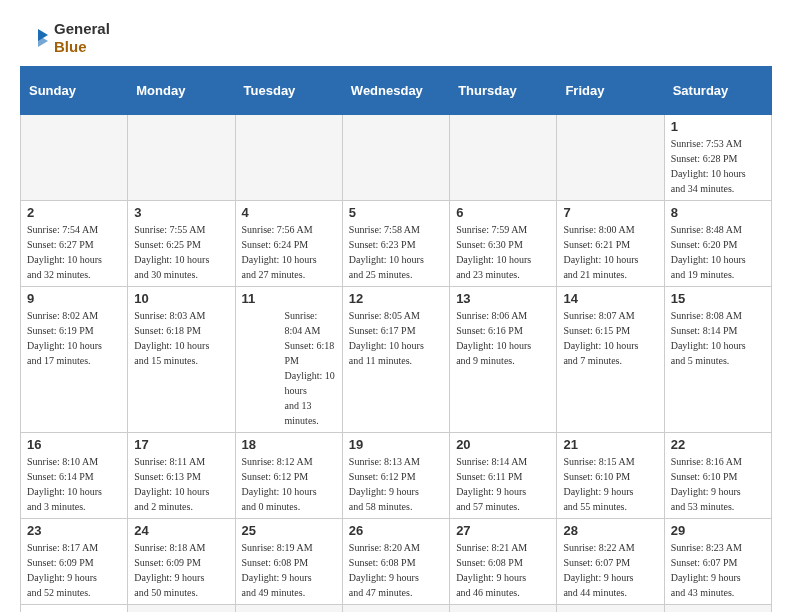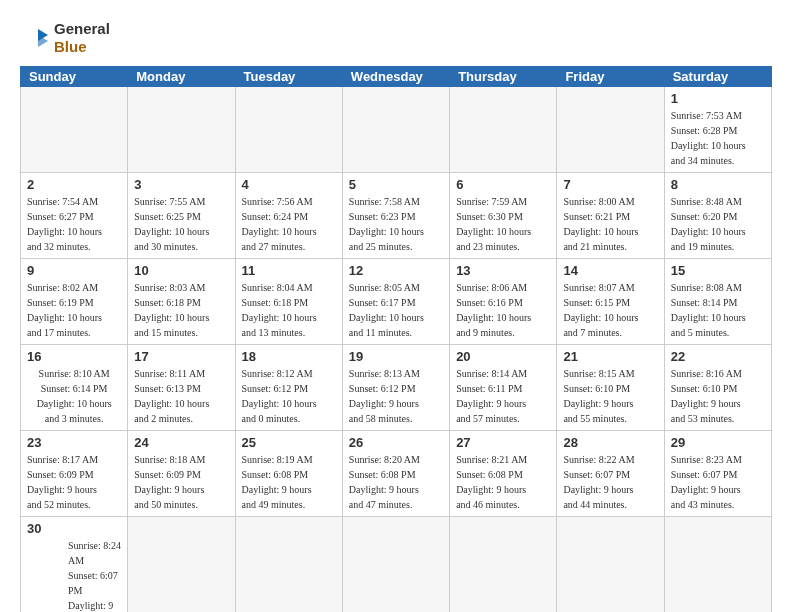--- a/index.html
+++ b/index.html
@@ -37,21 +37,21 @@
       width: 100%;
       border-collapse: collapse;
       border: 1px solid #ccc;
     }
     .calendar th {
       background-color: #2b6cb0;
       color: #fff;
       font-size: 13px;
       font-weight: bold;
       text-align: left;
-      padding: 2px 8px;
+      padding: 16px 8px;
       border: 1px solid #2b6cb0;
     }
     .calendar td {
       vertical-align: top;
       border: 1px solid #ccc;
       padding: 4px 6px;
       width: 107px;
       min-height: 70px;
       font-size: 10.5px;
       color: #333;
@@ -187,21 +187,21 @@
         </td>
         <td>
           <span class="day-number">10</span>
           <div class="day-info" style="white-space: pre-line;">Sunrise: 8:03 AM
 Sunset: 6:18 PM
 Daylight: 10 hours
 and 15 minutes.</div>
         </td>
         <td>
           <span class="day-number">11</span>
-          <div class="day-info" style="white-space: pre-line;">Sunrise: 8:04 AM
+          <div class="day-info" style="white-space: pre-line; margin-left: 43px;">Sunrise: 8:04 AM
 Sunset: 6:18 PM
 Daylight: 10 hours
 and 13 minutes.</div>
         </td>
         <td>
           <span class="day-number">12</span>
           <div class="day-info" style="white-space: pre-line;">Sunrise: 8:05 AM
 Sunset: 6:17 PM
 Daylight: 10 hours
 and 11 minutes.</div>
@@ -224,21 +224,21 @@
           <span class="day-number">15</span>
           <div class="day-info" style="white-space: pre-line;">Sunrise: 8:08 AM
 Sunset: 8:14 PM
 Daylight: 10 hours
 and 5 minutes.</div>
         </td>
       </tr>
       <tr>
         <td>
           <span class="day-number">16</span>
-          <div class="day-info" style="white-space: pre-line; text-align: center;">Sunrise: 8:10 AM
+          <div class="day-info" style="white-space: pre-line;">Sunrise: 8:10 AM
 Sunset: 6:14 PM
 Daylight: 10 hours
 and 3 minutes.</div>
         </td>
         <td>
           <span class="day-number">17</span>
           <div class="day-info" style="white-space: pre-line;">Sunrise: 8:11 AM
 Sunset: 6:13 PM
 Daylight: 10 hours
 and 2 minutes.</div>

